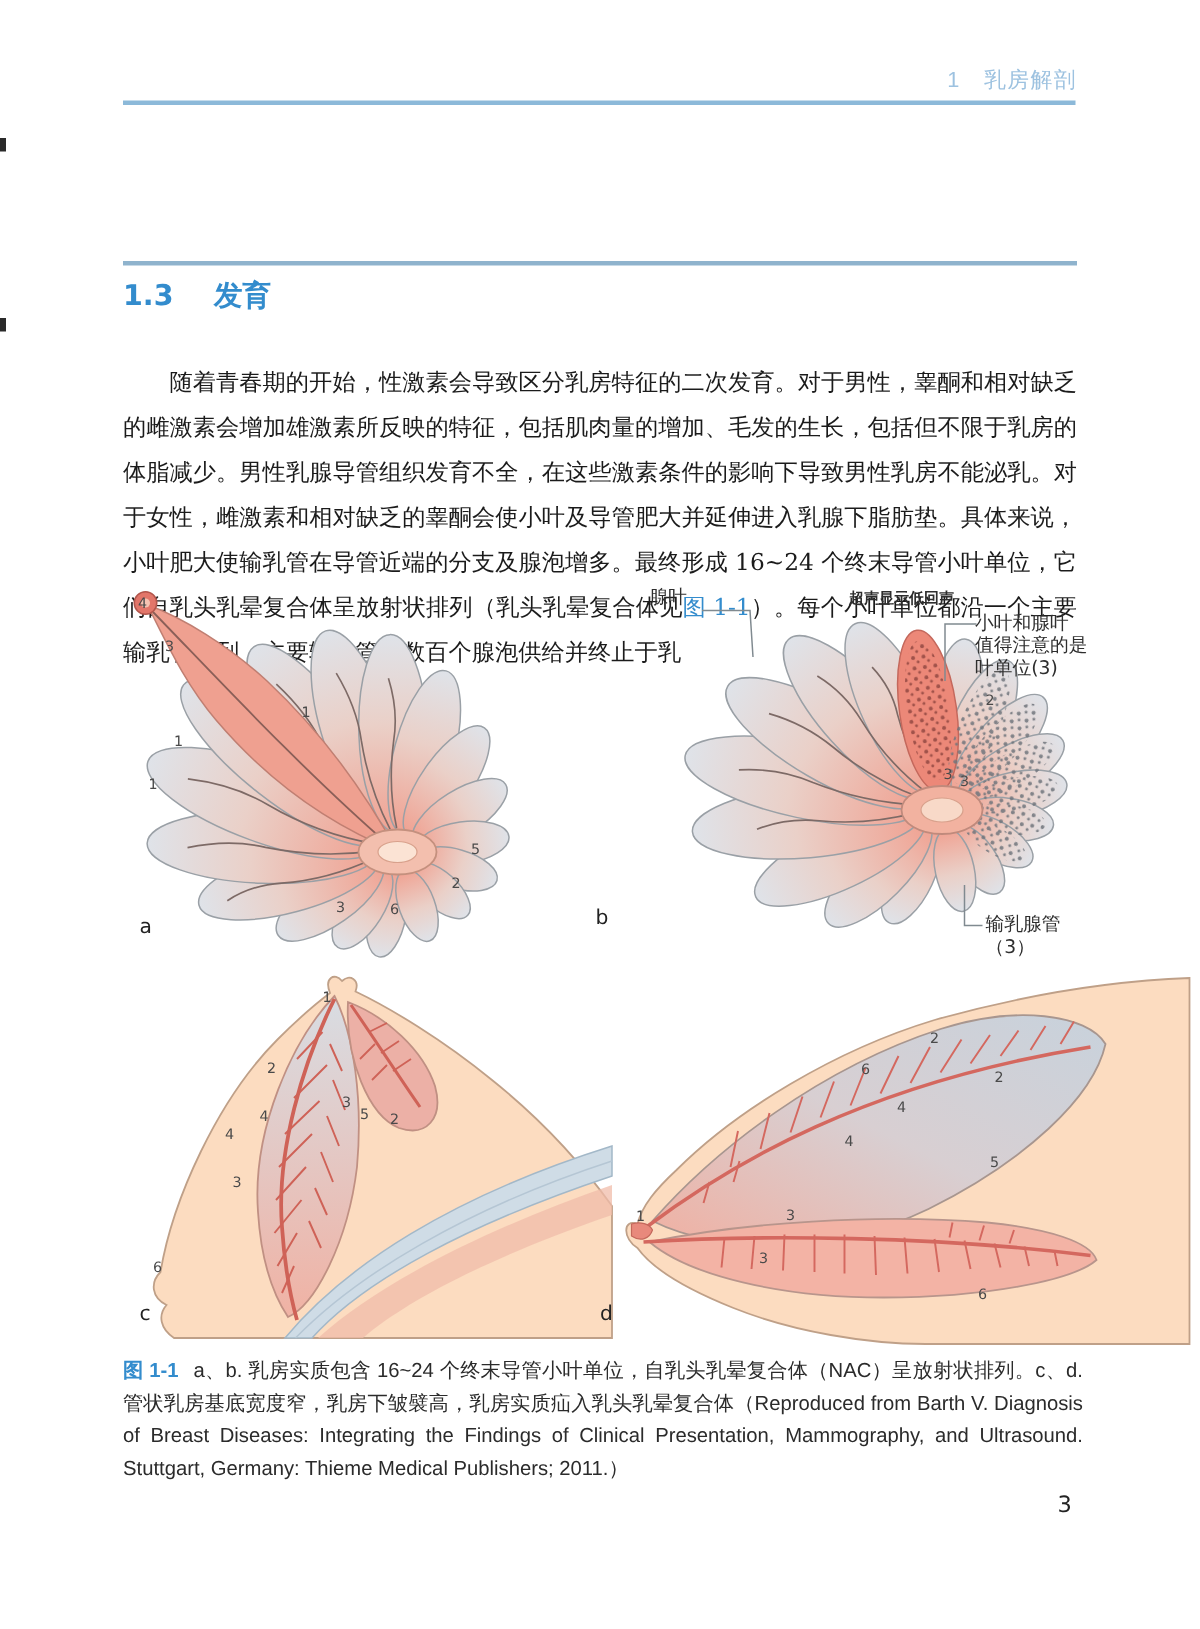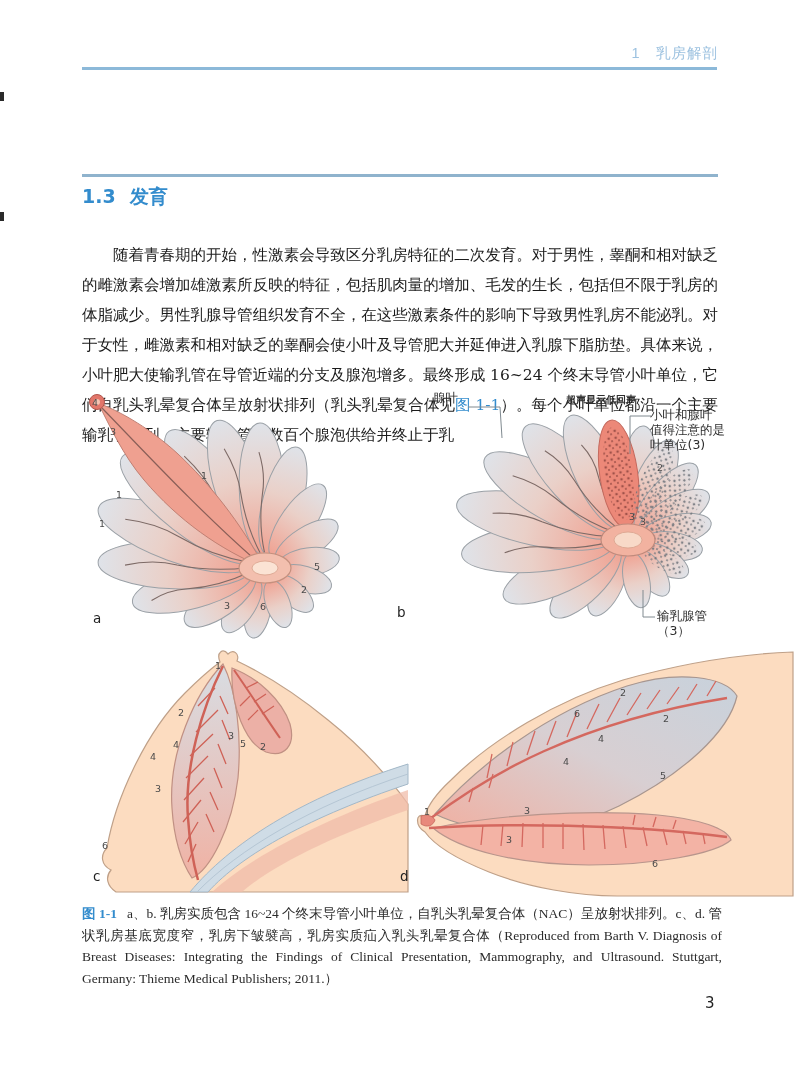--- a/index.html
+++ b/index.html
@@ -25,21 +25,21 @@
   .para-2{top:224px;text-indent:2em;}
   .sec-rule{
     position:absolute;left:82px;top:174px;width:636px;height:2.5px;
     background:#8fb3cd;
   }
   .sec-heading{
     position:absolute;left:82px;top:184px;
     font-family:"DejaVu Sans","Liberation Sans",sans-serif;
     font-size:19px;font-weight:bold;color:var(--accent,#338ccd);
   }
-  .sec-heading .sec-num{margin-right:14px;}
+  .sec-heading .sec-num{margin-right:27px;}
   .fig-link{color:var(--accent,#338ccd);text-decoration:none;cursor:pointer;}
   .figure{
     position:absolute;left:60px;top:390px;width:740px;height:505px;
   }
   .figure svg{position:absolute;display:block;}
   .fig-note{
     position:absolute;
     font-family:"DejaVu Sans","Liberation Sans",sans-serif;
     font-size:12.5px;line-height:15px;color:#2e2e2e;white-space:nowrap;
   }
@@ -49,21 +49,21 @@
     font-family:"DejaVu Sans","Liberation Sans",sans-serif;
     font-size:13.5px;color:#222;
   }
   .fig-num{
     position:absolute;
     font-family:"DejaVu Sans","Liberation Sans",sans-serif;
     font-size:9.5px;color:#4a4a4a;pointer-events:none;
   }
   .caption{
     position:absolute;left:82px;top:903px;width:640px;
-    font-family:Liberation Serif, serif;
+    font-family:Liberation Sans, sans-serif;
     font-size:13.5px;line-height:21.5px;text-align:justify;color:#2b2b2b;
   }
   .caption .cap-label{color:var(--accent,#338ccd);font-weight:bold;margin-right:10px;}
   .page-num{
     position:absolute;left:705px;top:994px;
     font-family:"DejaVu Sans","Liberation Sans",sans-serif;
     font-size:15px;color:#222;
   }
   .edge-mark{position:absolute;left:0;width:4px;height:9px;background:#2a2a2a;}
 </style>

